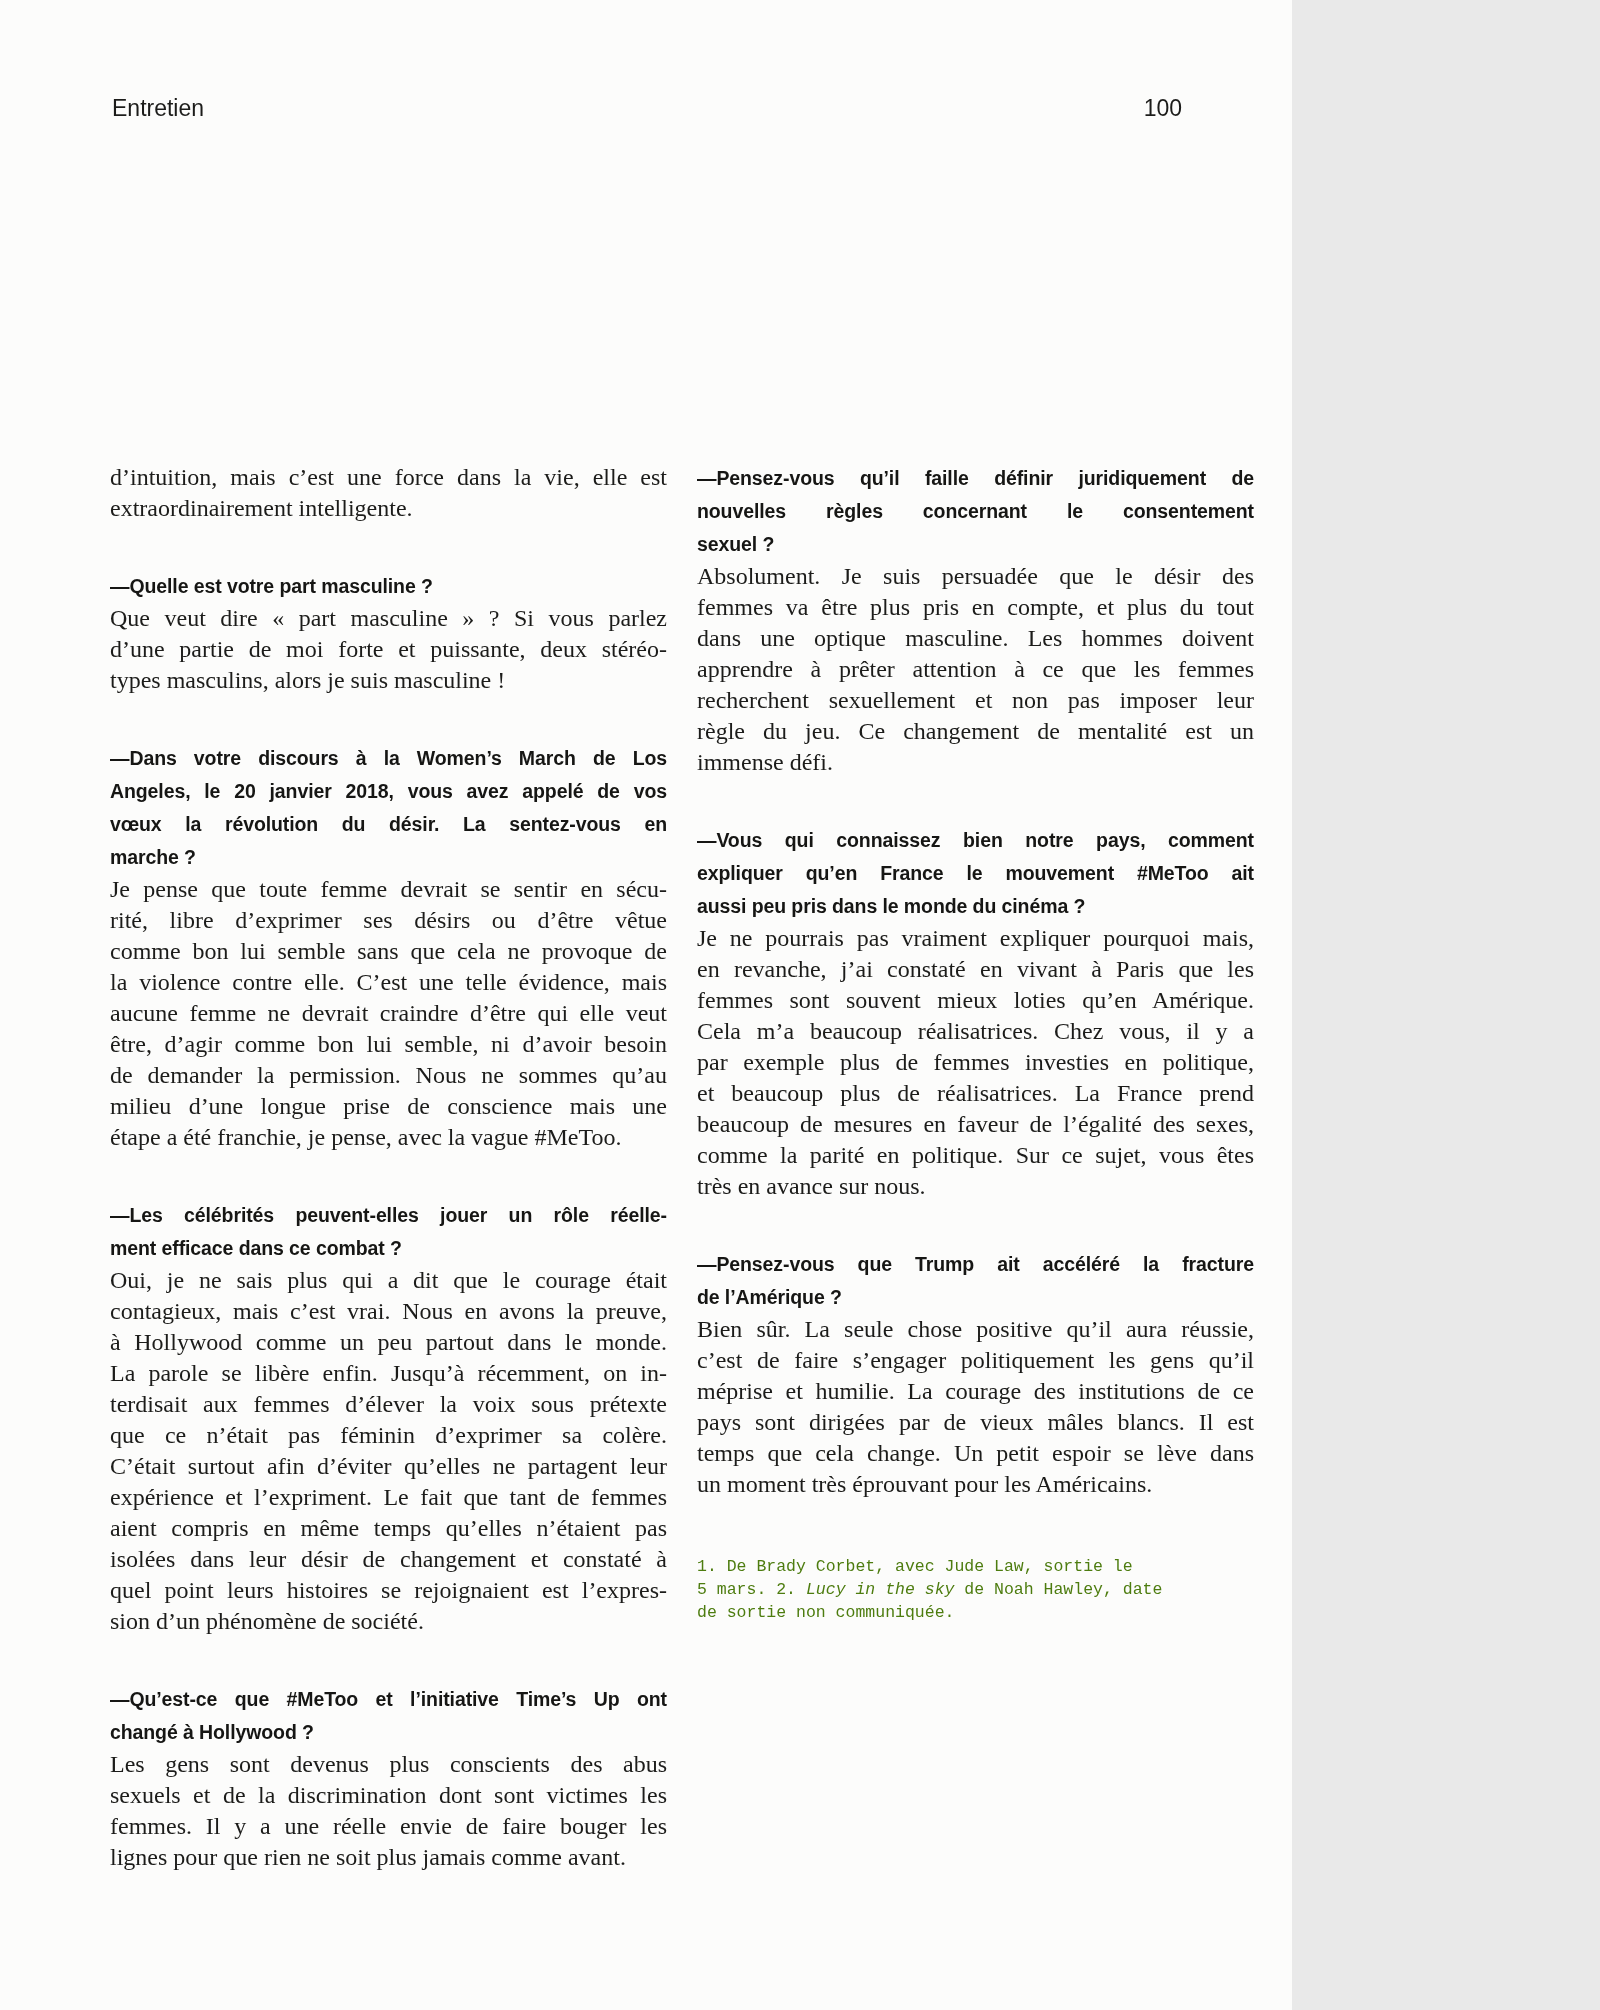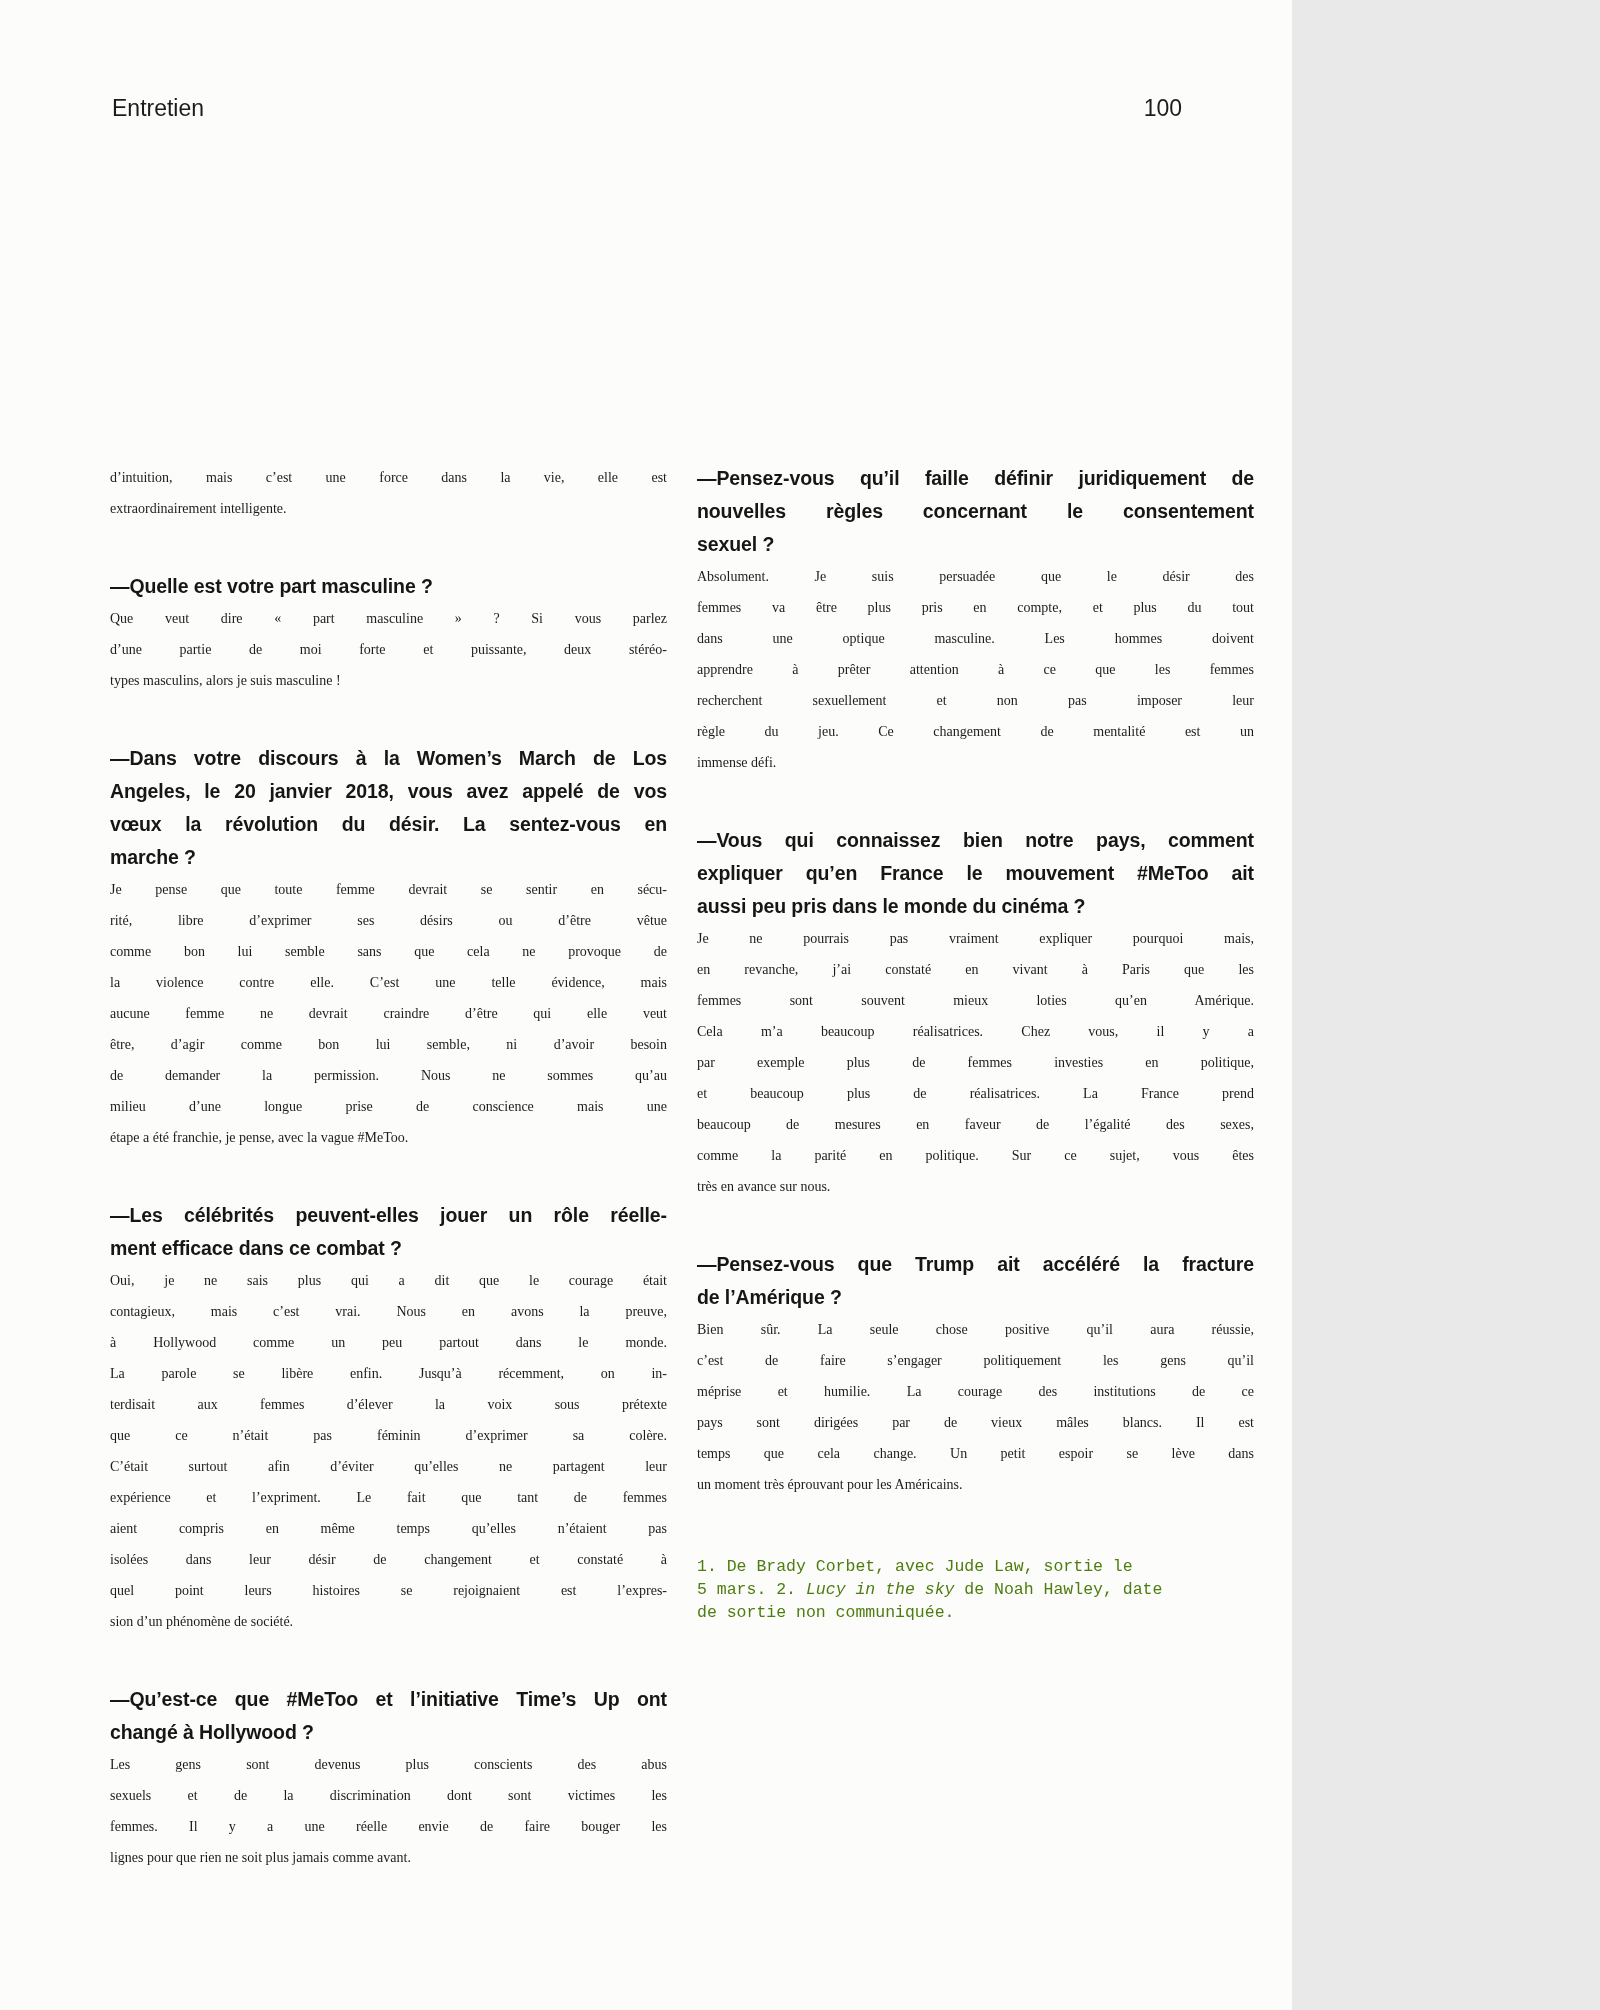--- a/index.html
+++ b/index.html
@@ -51,21 +51,21 @@
     content: "";
     display: inline-block;
     width: 100%;
     height: 0;
     vertical-align: top;
   }
   .jline:not(.last) { white-space: normal; }
 
   .answer .jline {
     font-family: "Liberation Serif", serif;
-    font-size: 14px;
+    font-size: 24px;
     height: 31px;
     line-height: 31px;
     color: #1c1c1a;
   }
   .question .jline {
     font-family: "Liberation Sans", sans-serif;
     font-weight: 700;
     font-size: 19.5px;
     letter-spacing: -0.1px;
     height: 33px;

